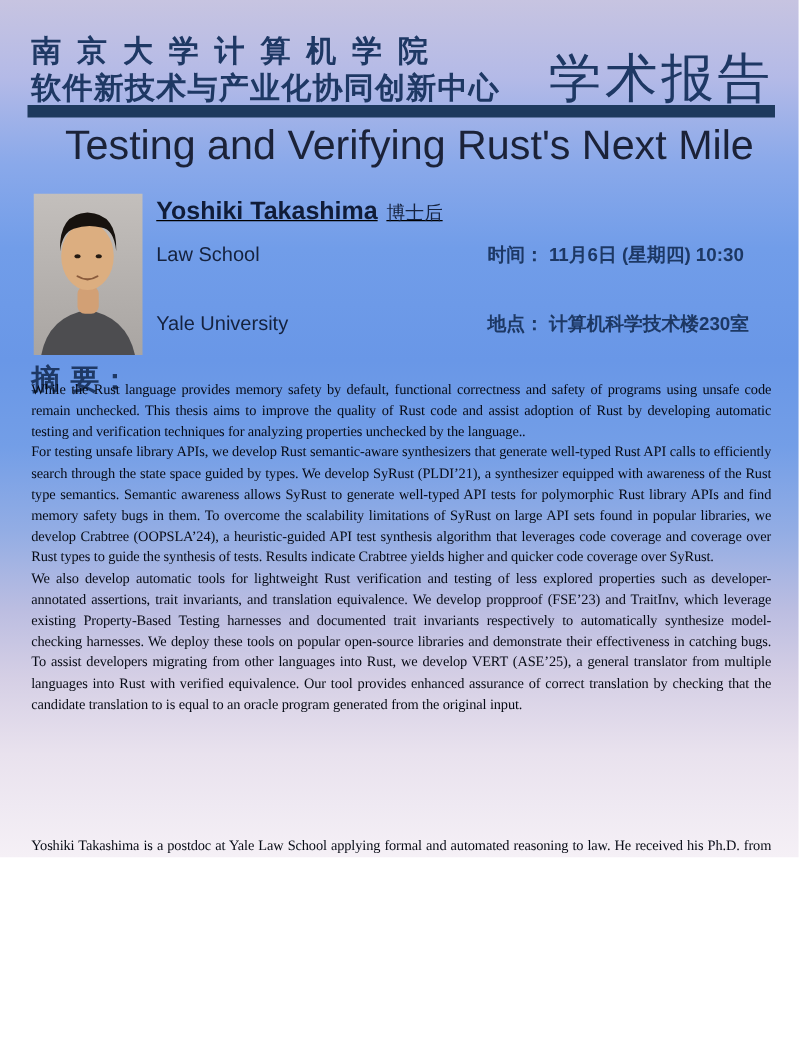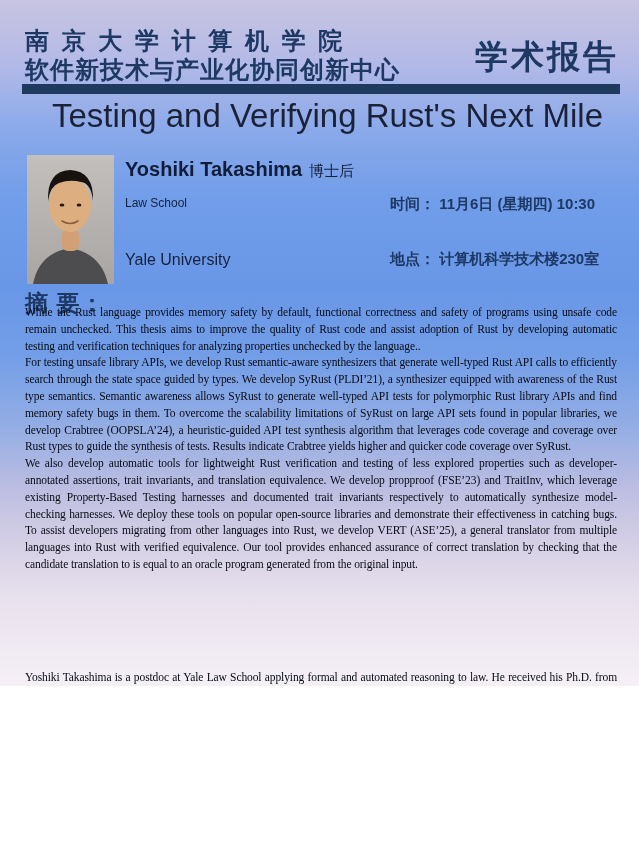--- a/index.html
+++ b/index.html
@@ -10,32 +10,32 @@
     background:linear-gradient(180deg,
       #c7c4e1 0%, #b4bae7 9%, #8aa9ea 19%, #719de9 29%,
       #6997e7 42%, #739ee7 52%, #93ade4 62%, #bbbde1 71%,
       #d5cfe5 79%, #e9e2ee 88%, #f5f0f6 100%);
   }
   
   .org-line1 { position:absolute; left:25px; top:25px; font-size:24px; font-weight:bold;
     color:#1e3864; letter-spacing:3px; white-space:nowrap; }
   .org-line2 { position:absolute; left:25px; top:54px; font-size:24px; font-weight:bold;
     color:#1e3864; letter-spacing:1px; white-space:nowrap; }
-  .badge { position:absolute; right:20px; top:35px; font-size:33px; font-weight:bold;
+  .badge { position:absolute; right:20px; top:35px; font-size:42px; font-weight:normal;
     color:#1e3864; letter-spacing:3px; white-space:nowrap; }
   .divider { position:absolute; left:22px; top:84px; width:598px; height:10px; background:#1e3a5e; }
   .talk-title { position:absolute; left:0; top:97px; width:639px; text-align:center;
     font-size:33px; color:#1b2238; white-space:nowrap;padding-left:16px; }
   
   .speaker-photo { position:absolute; left:27px; top:155px; width:87px; height:129px; }
   .speaker-photo svg { display:block; width:100%; height:100%; }
-  .speaker-name-row { position:absolute; left:125px; top:158px; white-space:nowrap; }
+  .speaker-name-row { position:absolute; left:125px; top:158px; white-space:nowrap;text-decoration:underline; }
   .speaker-name { font-size:20px; font-weight:bold; color:#101c38; }
   .speaker-suffix { font-size:15px; color:#15223e; margin-left:7px; }
-  .speaker-aff1 { position:absolute; left:125px; top:196px; font-size:12px; color:#15223e;text-align:right; }
+  .speaker-aff1 { position:absolute; left:125px; top:196px; font-size:16px; color:#15223e;text-align:right; }
   .speaker-aff2 { position:absolute; left:125px; top:251px; font-size:16px; color:#15223e; }
   .meta-time { position:absolute; left:390px; top:195px; font-size:15px; font-weight:bold;
     color:#1d3864; white-space:nowrap; }
   .meta-loc  { position:absolute; left:390px; top:250px; font-size:15px; font-weight:bold;
     color:#1d3864; white-space:nowrap; }
   
   .sec-heading { position:absolute; left:25px; font-size:23px; font-weight:bold;
     color:#1e3864; letter-spacing:1px; white-space:nowrap; }
   #abstract-heading { top:288px; }
   #bio-heading { top:640px; }

